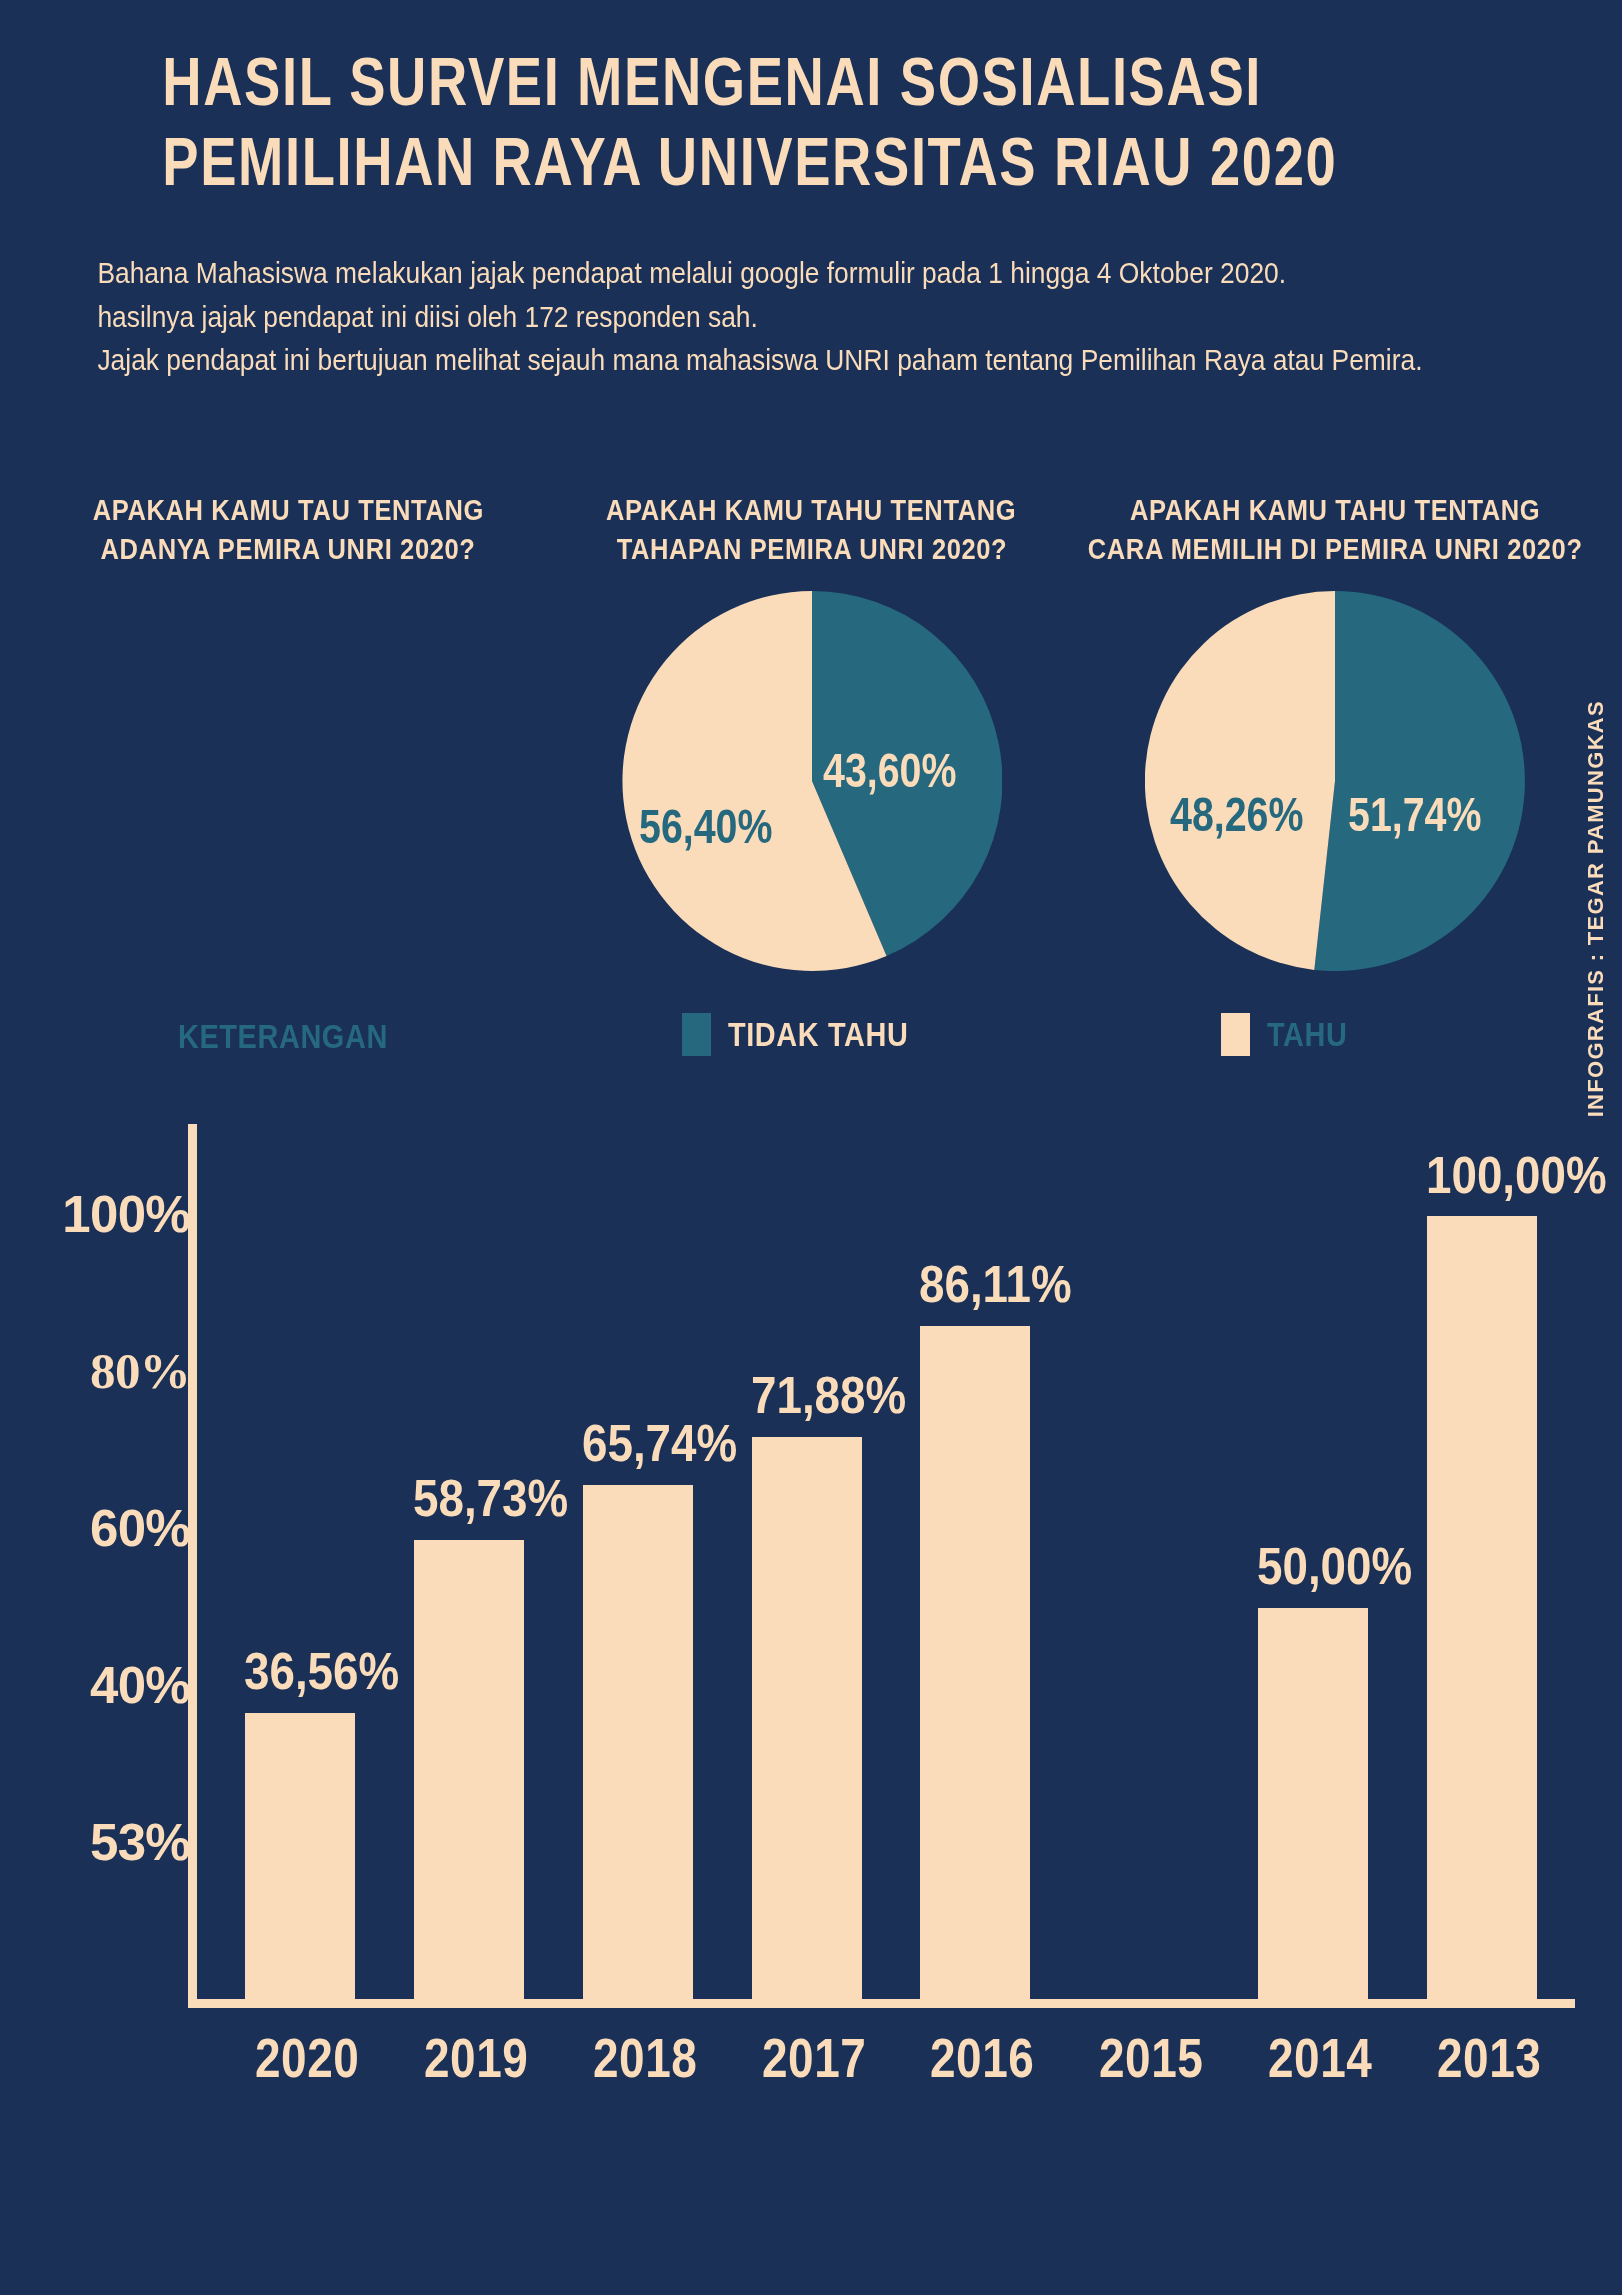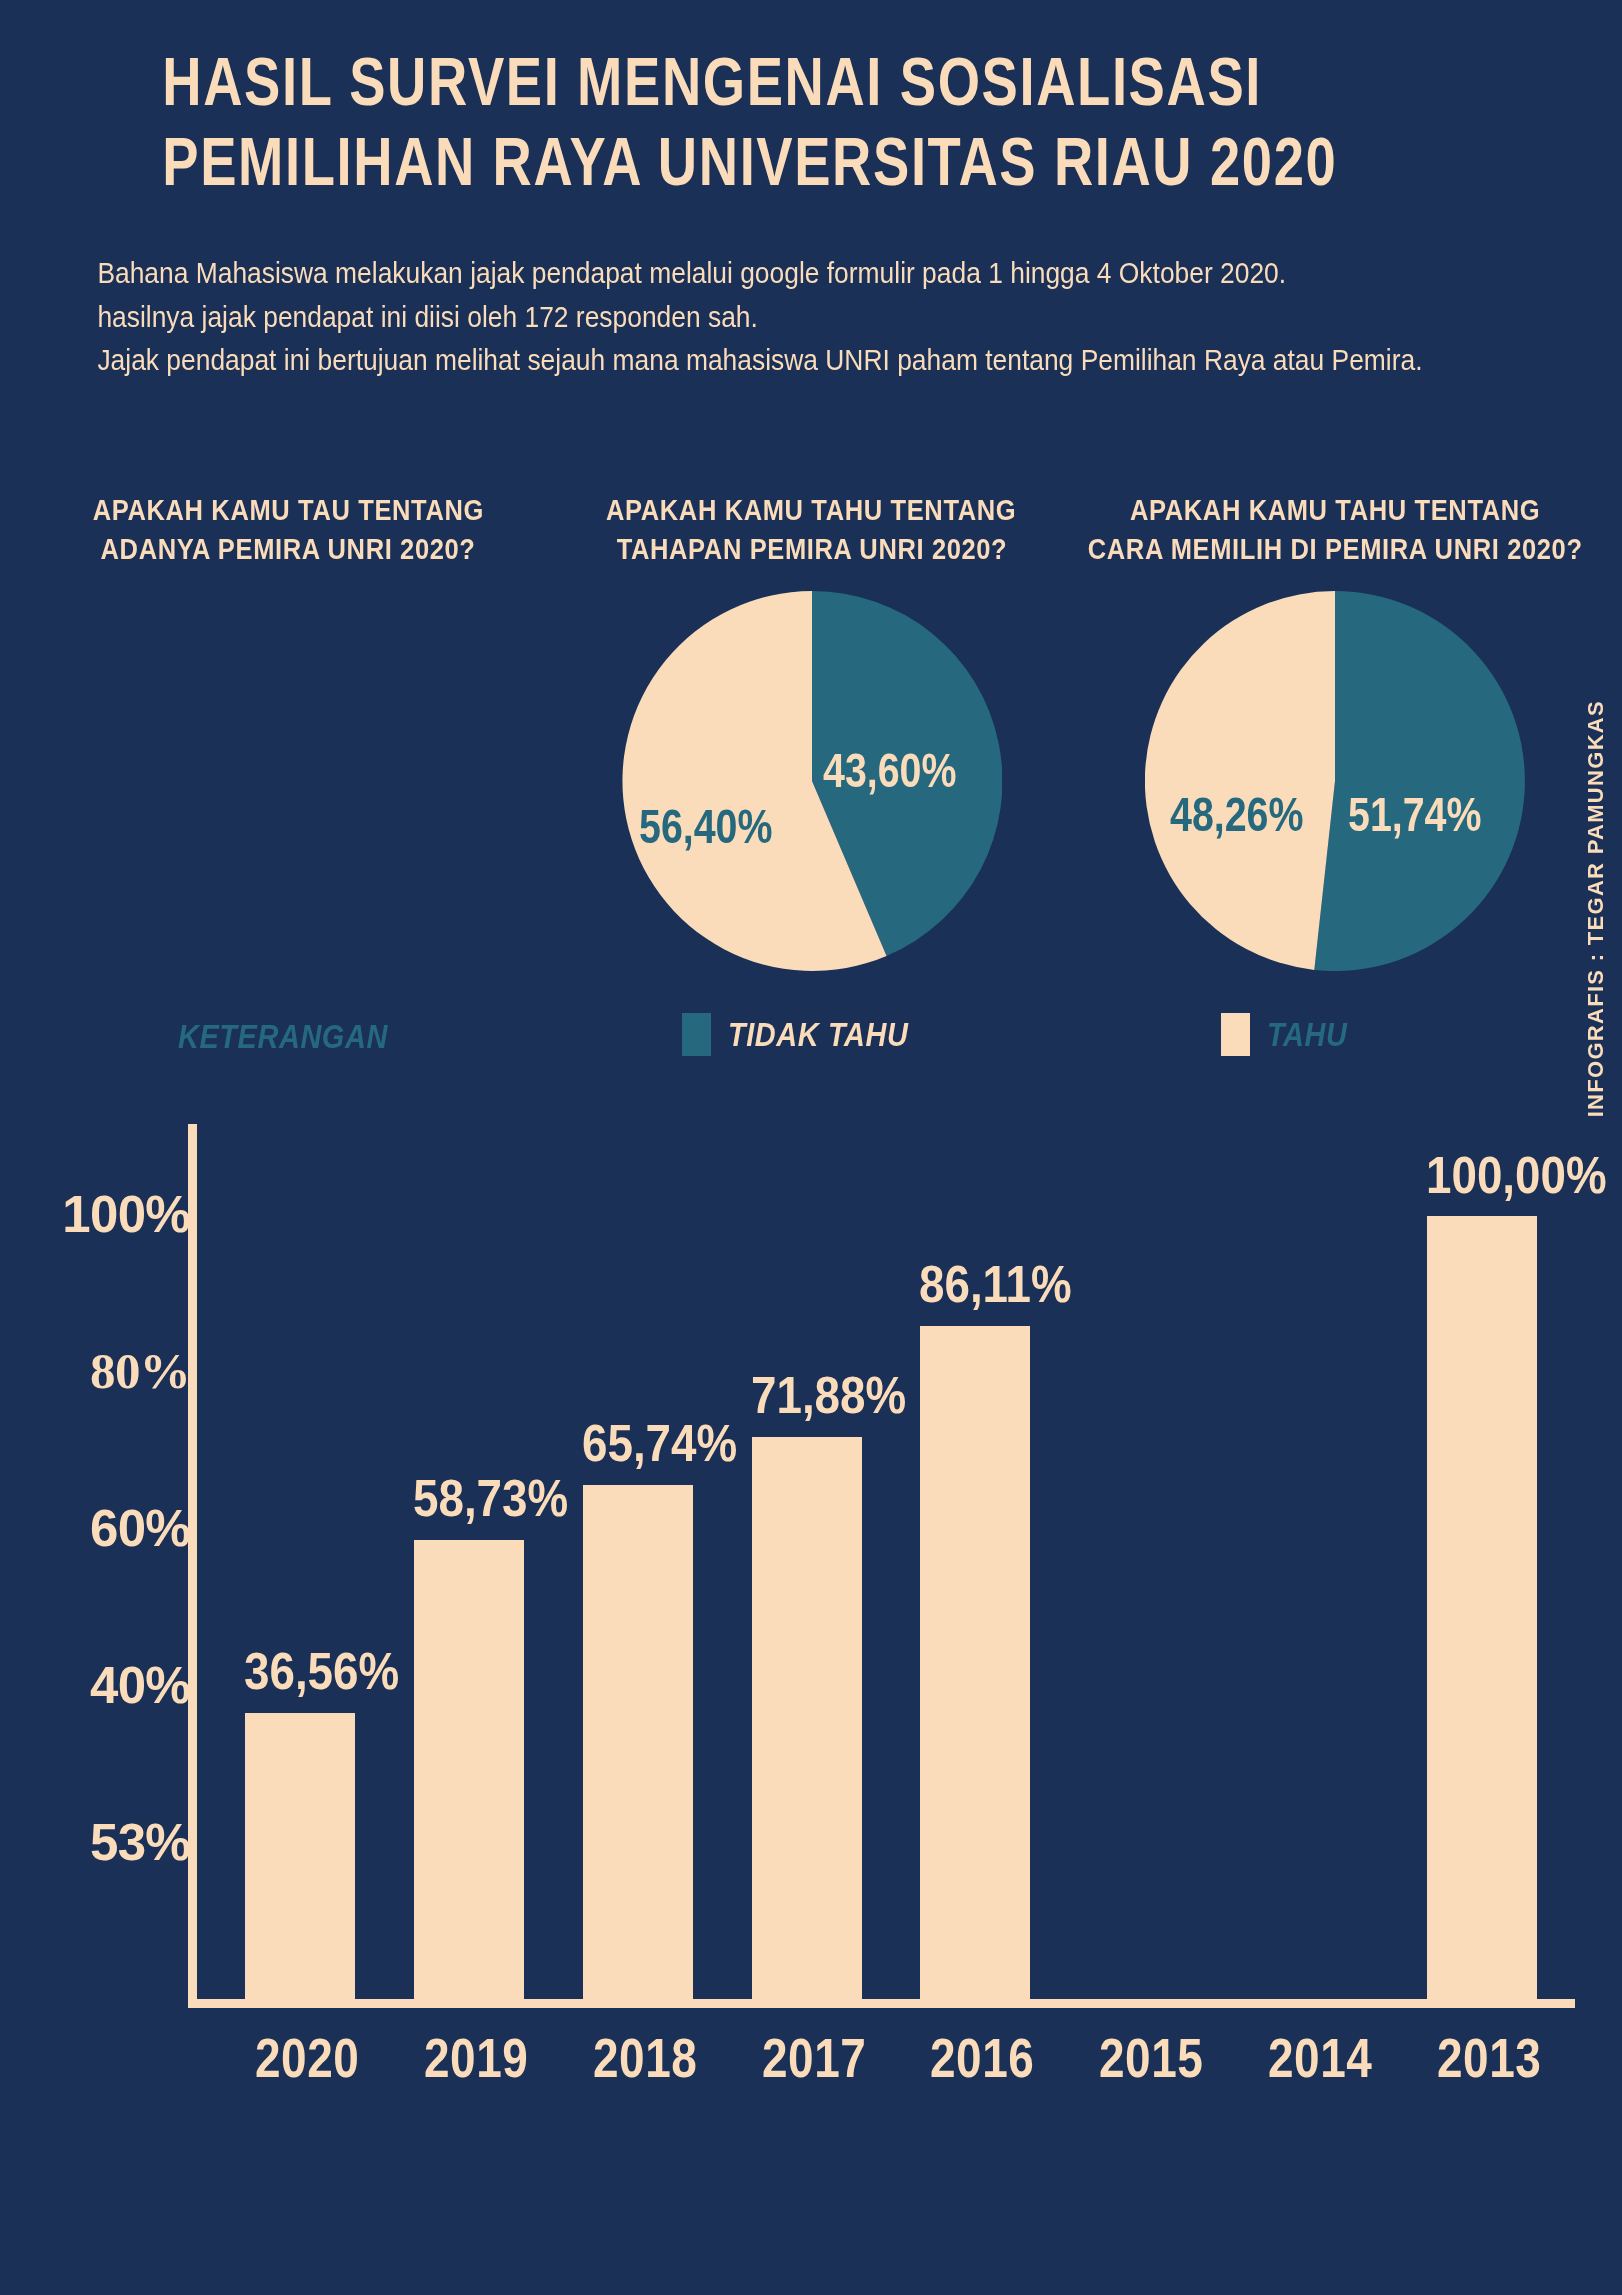--- a/index.html
+++ b/index.html
@@ -48,21 +48,21 @@
   .pie-svg{ position:absolute; top:0; left:50%; transform:translateX(-50%); }
   .pie-lab{
     position:absolute; font-weight:bold; font-size:48px; letter-spacing:0px;
     transform:scaleX(0.82); transform-origin:left center; white-space:nowrap;
   }
   .lab-teal{ color:#26697f; }
   .lab-cream{ color:#fadcba; }
 
   
   .legend{
-    position:absolute; top:1013px; left:0; width:1435px; height:59px;font-style:italic;
+    position:absolute; top:1013px; left:0; width:1435px; height:59px;
   }
   .leg-item{ position:absolute; display:flex; align-items:center; }
   .leg-sw{ width:29px; height:43px; margin-right:17px; }
   .leg-txt{
     color:#26697f; font-weight:bold; font-size:34px; letter-spacing:0.7px;
     transform:scaleX(0.85); transform-origin:left center; white-space:nowrap;
   }
   .leg-txt-cream{ color:#fadcba; }
 
   .credit{
@@ -192,20 +192,24 @@
       <div class="bar-rect" style="height:514px;"></div>
       <div class="bar-lab" style="left:-1.3px; bottom:526px;">65,74%</div>
     </div>
     <div class="bar-col" style="left:554px; width:110px; height:887px;">
       <div class="bar-rect" style="height:562px;"></div>
       <div class="bar-lab" style="left:-1.3px; bottom:574px;">71,88%</div>
     </div>
     <div class="bar-col" style="left:722px; width:110px; height:887px;">
       <div class="bar-rect" style="height:673px;"></div>
       <div class="bar-lab" style="left:-1.3px; bottom:685px;">86,11%</div>
+    </div>
+    <div class="bar-col" style="left:1060px; width:110px; height:887px;">
+      <div class="bar-rect" style="height:391px;"></div>
+      <div class="bar-lab" style="left:-1.3px; bottom:403px;">50,00%</div>
     </div>
     <div class="bar-col" style="left:1229px; width:110px; height:887px;">
       <div class="bar-rect" style="height:783px;"></div>
       <div class="bar-lab" style="left:-1.3px; bottom:794px;">100,00%</div>
     </div>
   </div>
 
   <div class="xlabels">
     <div class="xtick" style="left:47px;  width:110px;">2020</div>
     <div class="xtick" style="left:216px; width:110px;">2019</div>

